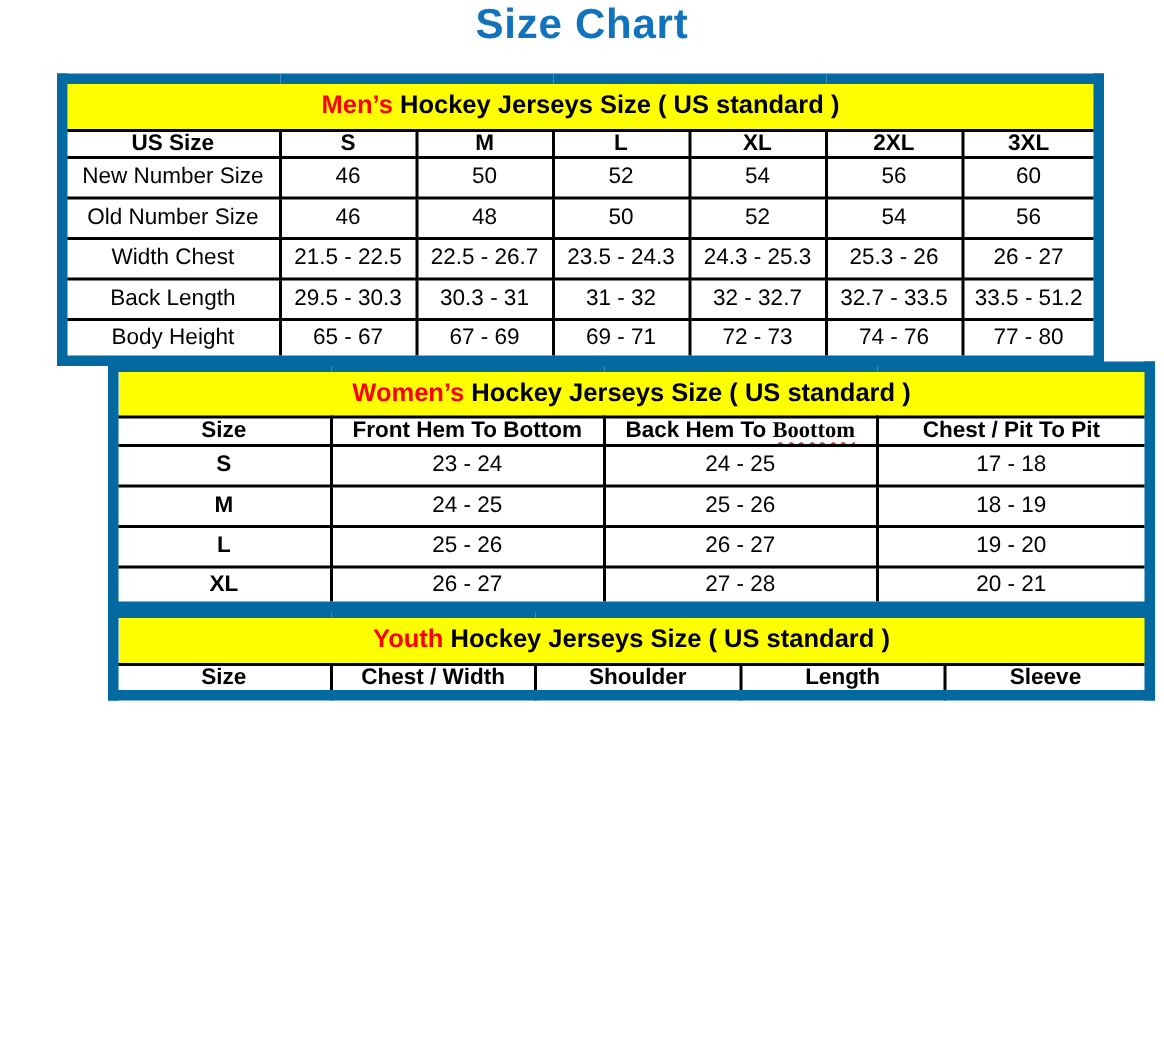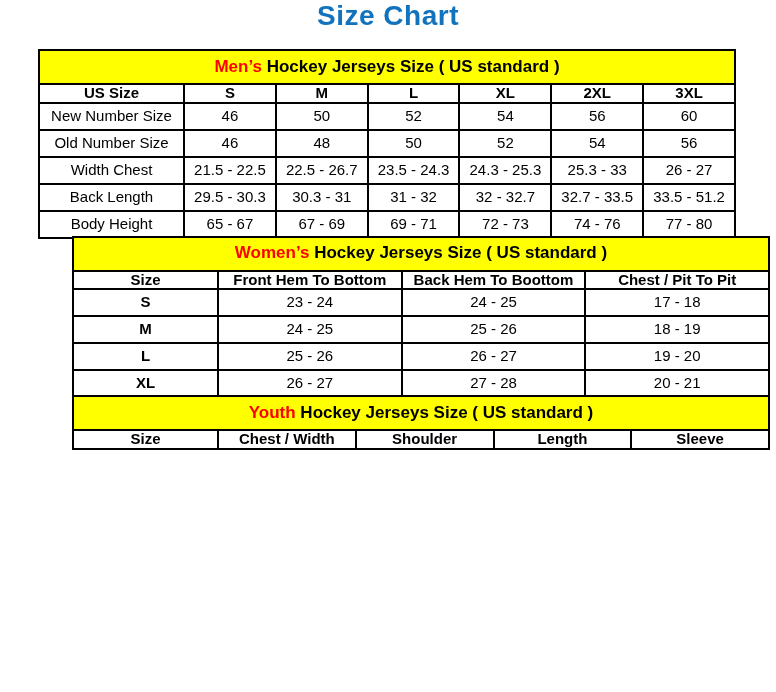--- a/index.html
+++ b/index.html
@@ -20,21 +20,21 @@
     letter-spacing: 0.5px;
   }
   .tables-wrap {
     width: 698px;
     margin: 17px 0 0 38px;
   }
   table.size-table {
     border-collapse: collapse;
     table-layout: fixed;
     width: 698px;
-    border: 2px solid #0369a1;
+    border: 7px solid #0369a1;
   }
   table.size-table + table.size-table { margin-top: -3px; margin-left: 34px; }
   col.label-col { width: 145px; }
   .size-table th, .size-table td {
     border: 2px solid #000000;
     text-align: center;
     vertical-align: middle;
     padding: 0 2px;
     font-size: 15px;
     line-height: 1.1;
@@ -51,20 +51,21 @@
   tr.head th { height: 16px; font-weight: 700; }
   tr.data td { height: 27px; font-weight: 400; }
   tr.data td.lab { font-weight: 400; text-align: center; }
   tr.data td.lab-strong { font-weight: 700; }
   .squiggle {
     text-decoration: underline;
     text-decoration-style: wavy;
     text-decoration-color: #D93025;
     text-decoration-thickness: 1px;
     text-underline-offset: 3px;
+    font-family: Liberation Serif, serif;
   }
 </style>
 </head>
 <body>
 
 <h1 class="page-title">Size Chart</h1>
 
 <div class="tables-wrap">
 
   <table class="size-table">
@@ -107,21 +108,21 @@
         <td>52</td>
         <td>54</td>
         <td>56</td>
       </tr>
       <tr class="data">
         <td class="lab">Width Chest</td>
         <td>21.5 - 22.5</td>
         <td>22.5 - 26.7</td>
         <td>23.5 - 24.3</td>
         <td>24.3 - 25.3</td>
-        <td>25.3 - 33</td>
+        <td>25.3 - 26</td>
         <td>26 - 27</td>
       </tr>
       <tr class="data">
         <td class="lab">Back Length</td>
         <td>29.5 - 30.3</td>
         <td>30.3 - 31</td>
         <td>31 - 32</td>
         <td>32 - 32.7</td>
         <td>32.7 - 33.5</td>
         <td>33.5 - 51.2</td>

